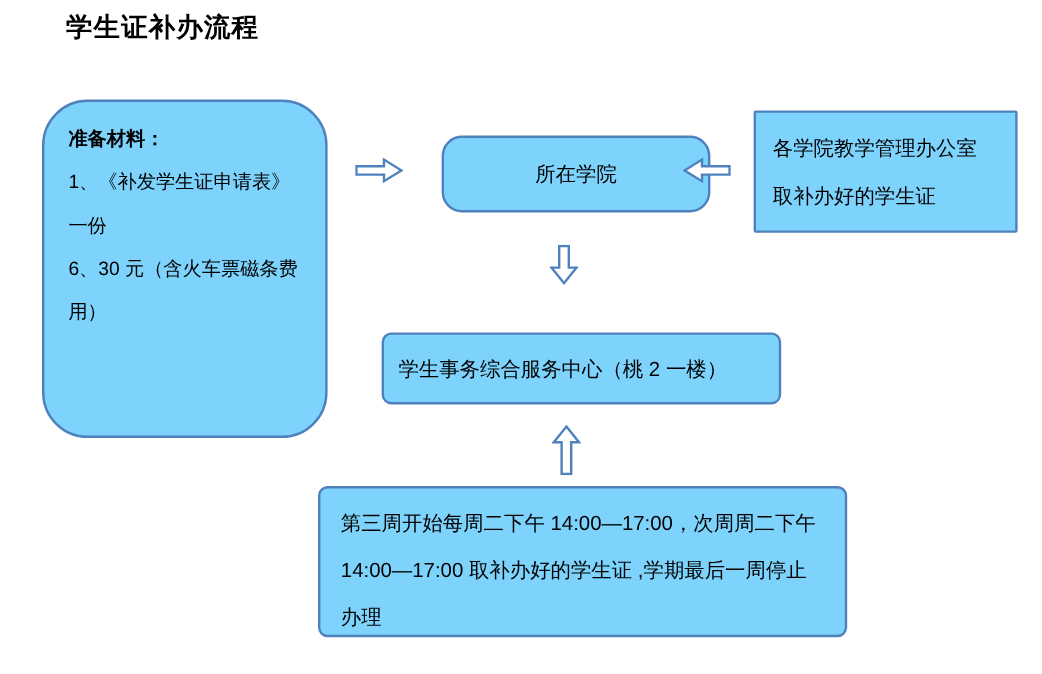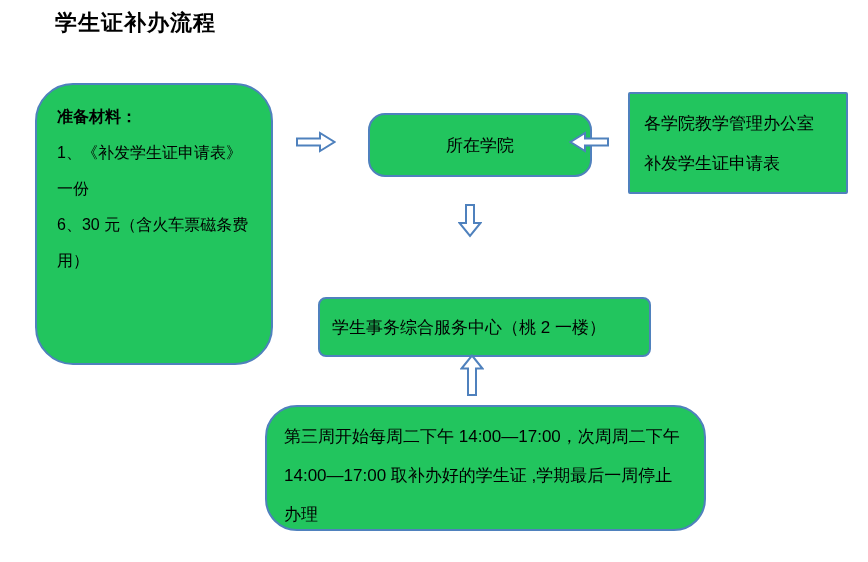--- a/index.html
+++ b/index.html
@@ -21,21 +21,21 @@
     position: absolute;
     left: 55px;
     top: 8px;
     font-size: 22px;
     font-weight: bold;
     letter-spacing: 1px;
   }
   .node {
     position: absolute;
     border: 2px solid #4f81bd;
-    background: #22c55e;
+    background: #7dd3fc;
     box-sizing: border-box;
     font-size: 17px;
     line-height: 1.0;
   }
   .node-materials {
     left: 35px;
     top: 83px;
     width: 238px;
     height: 282px;
     border-radius: 38px;
@@ -67,28 +67,27 @@
   }
   .node-service {
     left: 318px;
     top: 277px;
     width: 333px;
     height: 60px;
     border-radius: 8px;
     display: flex;
     align-items: center;
     padding-left: 12px;
-    margin-top: 20px;
   }
   .node-schedule {
     left: 265px;
     top: 405px;
     width: 441px;
     height: 126px;
-    border-radius: 32px;
+    border-radius: 8px;
     padding: 10px 16px 0 17px;
     line-height: 39px;
   }
   .arrow {
     position: absolute;
   }
   .arrow svg {
     display: block;
   }
   .arrow-right { left: 296px; top: 131px; }
@@ -120,21 +119,21 @@
   </div>
 
   <div class="arrow arrow-left">
     <svg width="40" height="22" viewBox="0 0 40 22">
       <path d="M39,7.5 L16,7.5 L16,2 L1.5,11 L16,20 L16,14.5 L39,14.5 Z" fill="#ffffff" stroke="#4f81bd" stroke-width="2" stroke-linejoin="miter"></path>
     </svg>
   </div>
 
   <div class="node node-office">
     <div>各学院教学管理办公室</div>
-    <div>补发学生证申请表</div>
+    <div>取补办好的学生证</div>
   </div>
 
   <div class="arrow arrow-down">
     <svg width="24" height="34" viewBox="0 0 24 34">
       <path d="M8,1 L16,1 L16,19 L22.5,19 L12,32 L1.5,19 L8,19 Z" fill="#ffffff" stroke="#4f81bd" stroke-width="2" stroke-linejoin="miter"></path>
     </svg>
   </div>
 
   <div class="node node-service">
     <span>学生事务综合服务中心（桃 2 一楼）</span>

